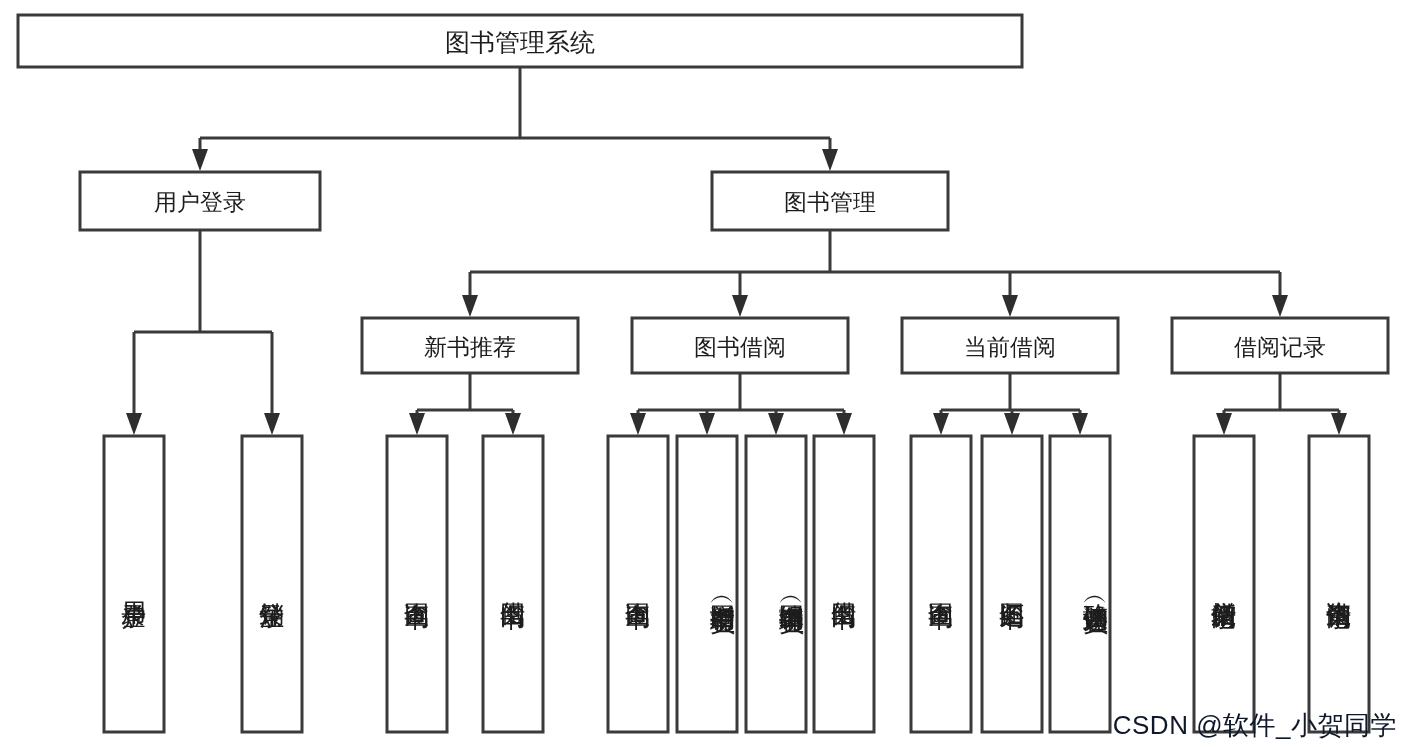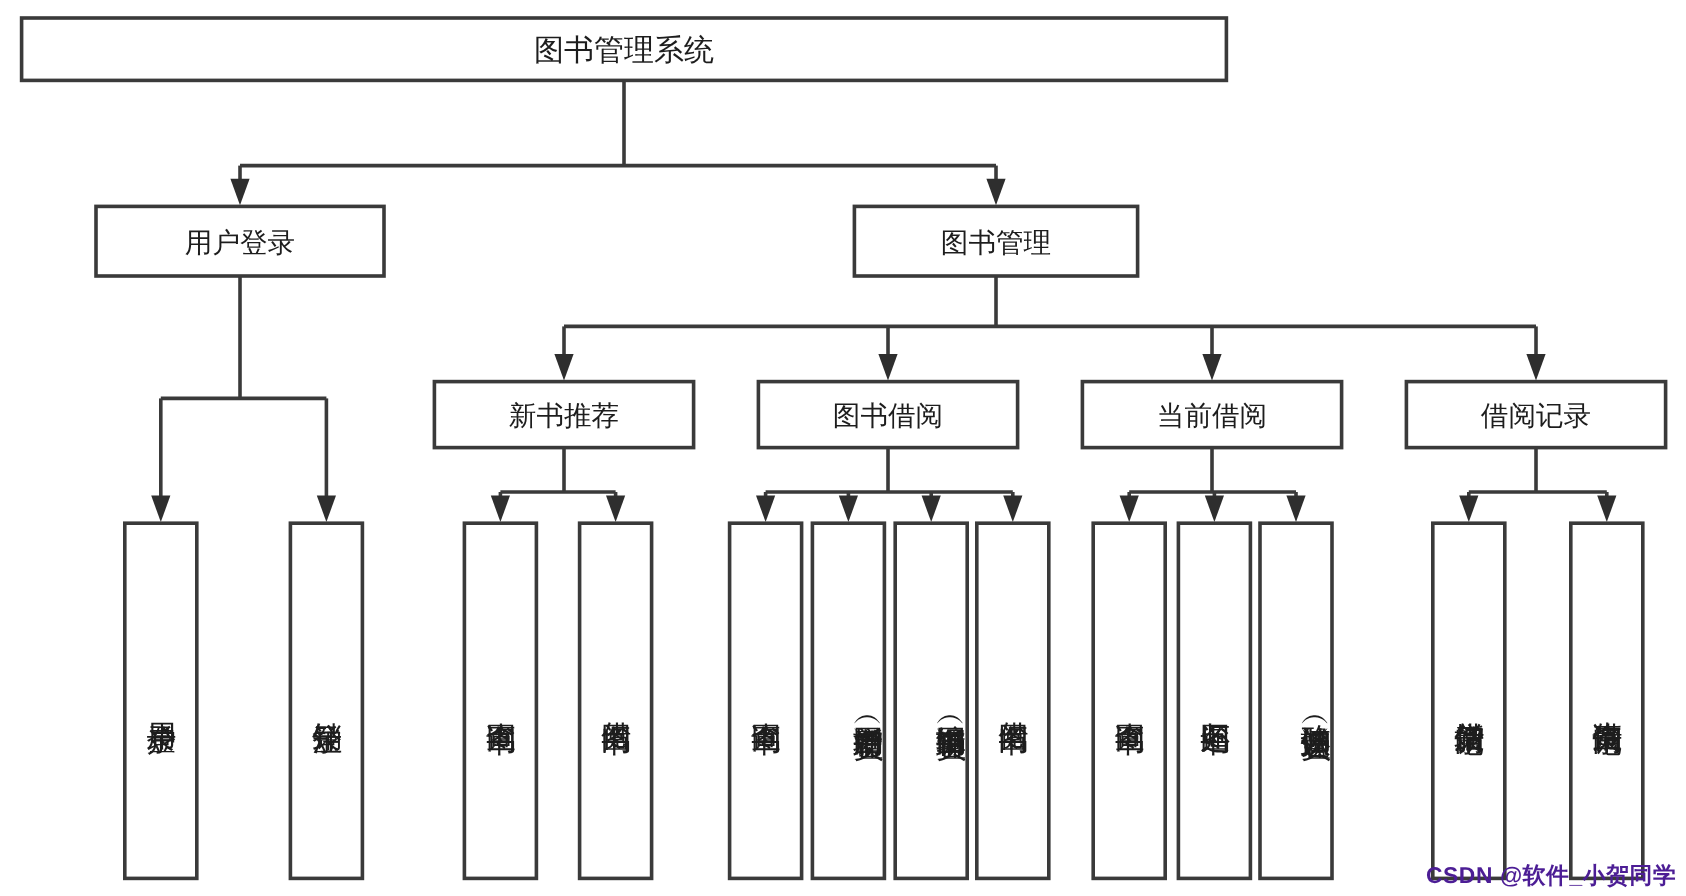--- a/index.html
+++ b/index.html
@@ -58,25 +58,24 @@
     text-orientation: upright;
     white-space: nowrap;
     letter-spacing: 1px;
     pointer-events: none;
   }
   .watermark {
     position: absolute;
     right: 8px;
     bottom: 4px;
     font-family: "Liberation Sans", "DejaVu Sans", sans-serif;
-    font-size: 19px;
-    color: #4c1d95;
+    font-size: 26px;
+    color: #0f172a;
     white-space: nowrap;
     letter-spacing: 0.5px;
-    font-weight: bold;
   }
 </style>
 </head>
 <body>
 
 <div id="diagram-root">
 
   <svg class="diagram-canvas" viewBox="0 0 1405 747">
     <g id="connectors-layer">
         <line x1="520" y1="67" x2="520" y2="138" class="connector"></line>

